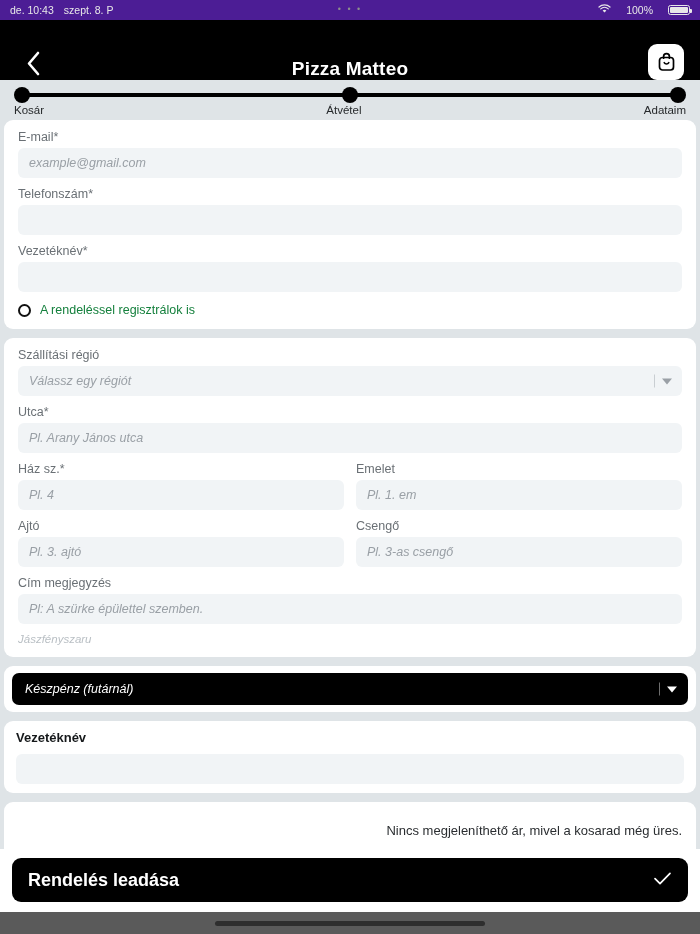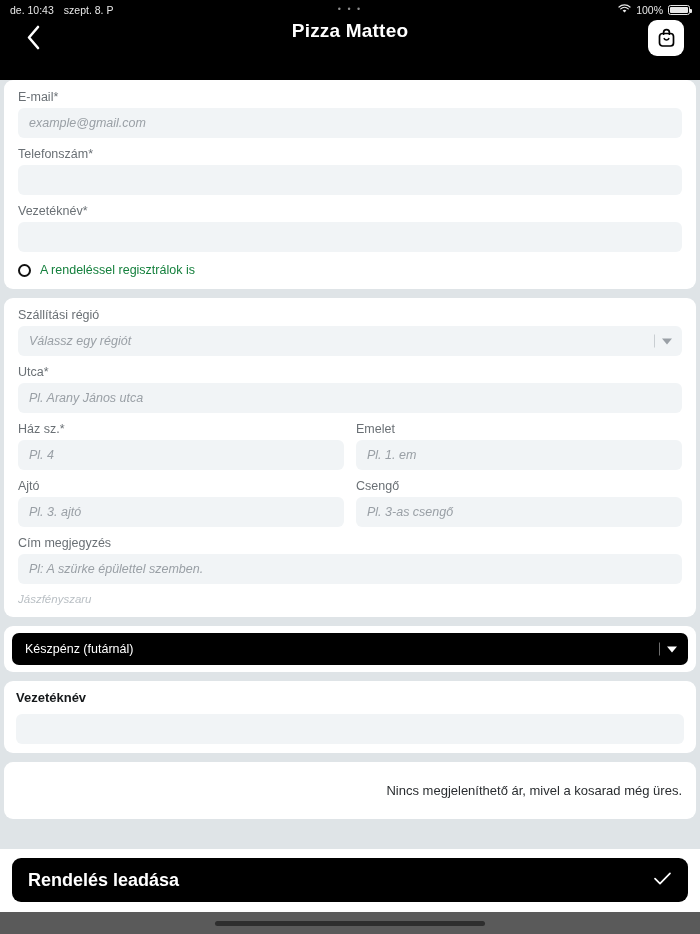--- a/index.html
+++ b/index.html
@@ -6,38 +6,38 @@
   html, body { width:700px; height:934px; }
   body {
     font-family: "Liberation Sans", sans-serif;
     background:#dfe4e7;
     overflow:hidden;
   }
   .screen { width:700px; height:934px; display:flex; flex-direction:column; position:relative; }
 
   
   .statusbar {
-    height:20px; background:#000000; color:#e8e8e8;
+    height:20px; background:#4c1d95; color:#e8e8e8;
     display:flex; align-items:center; justify-content:space-between;
     padding:0 10px; font-size:10.5px; flex:0 0 auto;
   }
   .sb-left { display:flex; gap:10px; align-items:center; }
-  .sb-right { display:flex; gap:5px; align-items:center; }
+  .sb-right { display:flex; gap:15px; align-items:center; }
   .sb-dots { letter-spacing:2px; font-size:9px; color:#8d8d8d; position:absolute; left:50%; transform:translateX(-50%); top:4px;}
   .batt {
     width:22px; height:10px; border:1px solid #e8e8e8; border-radius:2.5px;
     position:relative; display:inline-block;
   }
   .batt::after{content:"";position:absolute;right:-3px;top:3px;width:2px;height:4px;background:#e8e8e8;border-radius:0 1px 1px 0;}
   .batt i{position:absolute;left:1px;top:1px;bottom:1px;right:1px;background:#e8e8e8;border-radius:1px;display:block;}
 
   
   .appbar {
     height:60px; background:#000; color:#fff;
-    display:flex; align-items:flex-start; padding:0 16px;
+    display:flex; align-items:flex-end; padding:0 16px;
     position:relative; flex:0 0 auto;
   }
   .back-btn { width:34px; height:34px; display:flex; align-items:center; justify-content:center; }
   .apptitle {
     position:absolute; left:0; right:0; text-align:center;
     font-size:19px; font-weight:bold; letter-spacing:.2px; pointer-events:none;
   }
   .bag-btn {
     margin-left:auto; width:36px; height:36px; background:#fff; border-radius:9px;
     display:flex; align-items:center; justify-content:center; z-index:2;
@@ -80,21 +80,21 @@
   .sel { position:relative; }
   .sel .caret-wrap {
     position:absolute; right:10px; top:50%; transform:translateY(-50%);
     display:flex; align-items:center; gap:7px;
   }
   .vbar { width:1px; height:13px; background:#c9ced2; display:block; }
   .tri { width:0;height:0;border-left:5px solid transparent;border-right:5px solid transparent;border-top:6px solid #9aa0a6; }
 
   .hint { font-size:11.5px; color:#b9bfc4; font-style:italic; margin-top:9px; }
 
-  .paycard { background:#fff; border-radius:9px; margin:0 2px 9px; padding:7px 8px; }
+  .paycard { background:#fff; border-radius:9px; margin:0 2px 9px; padding:7px 8px;font-style:italic; }
   .paysel {
     background:#000; color:#fff; height:32px; border-radius:7px;
     display:flex; align-items:center; padding:0 13px; font-size:12.5px; position:relative;
   }
   .paysel .caret-wrap { position:absolute; right:11px; top:50%; transform:translateY(-50%); display:flex; align-items:center; gap:7px; }
   .paysel .vbar { background:#6e6e6e; }
   .paysel .tri { border-top-color:#fff; }
 
   .sect-title { font-size:13px; font-weight:bold; color:#15181a; margin-bottom:9px; }
 
@@ -149,20 +149,33 @@
     <div class="apptitle">Pizza Matteo</div>
     <div class="bag-btn">
       <svg width="19" height="20" viewBox="0 0 19 20">
         <rect x="2.5" y="5.5" width="14" height="12.5" rx="3" stroke="#000" stroke-width="1.7" fill="none"></rect>
         <path d="M6.6 6.2V4.6a2.9 2.9 0 0 1 5.8 0v1.6" stroke="#000" stroke-width="1.7" fill="none" stroke-linecap="round"></path>
         <path d="M7.2 10.6a2.6 2.6 0 0 0 4.6 0" stroke="#000" stroke-width="1.6" fill="none" stroke-linecap="round"></path>
       </svg>
     </div>
   </div>
 
+  <div class="stepper">
+    <div class="track">
+      <div class="line"></div>
+      <div class="dot s0"></div>
+      <div class="dot s1"></div>
+      <div class="dot s2"></div>
+    </div>
+    <div class="steplabels">
+      <span>Kosár</span>
+      <span>Átvétel</span>
+      <span>Adataim</span>
+    </div>
+  </div>
 
   <div class="content">
 
     <div class="card">
       <div class="field">
         <span class="lbl">E-mail*</span>
         <div class="inp">example@gmail.com</div>
       </div>
       <div class="field">
         <span class="lbl">Telefonszám*</span>

